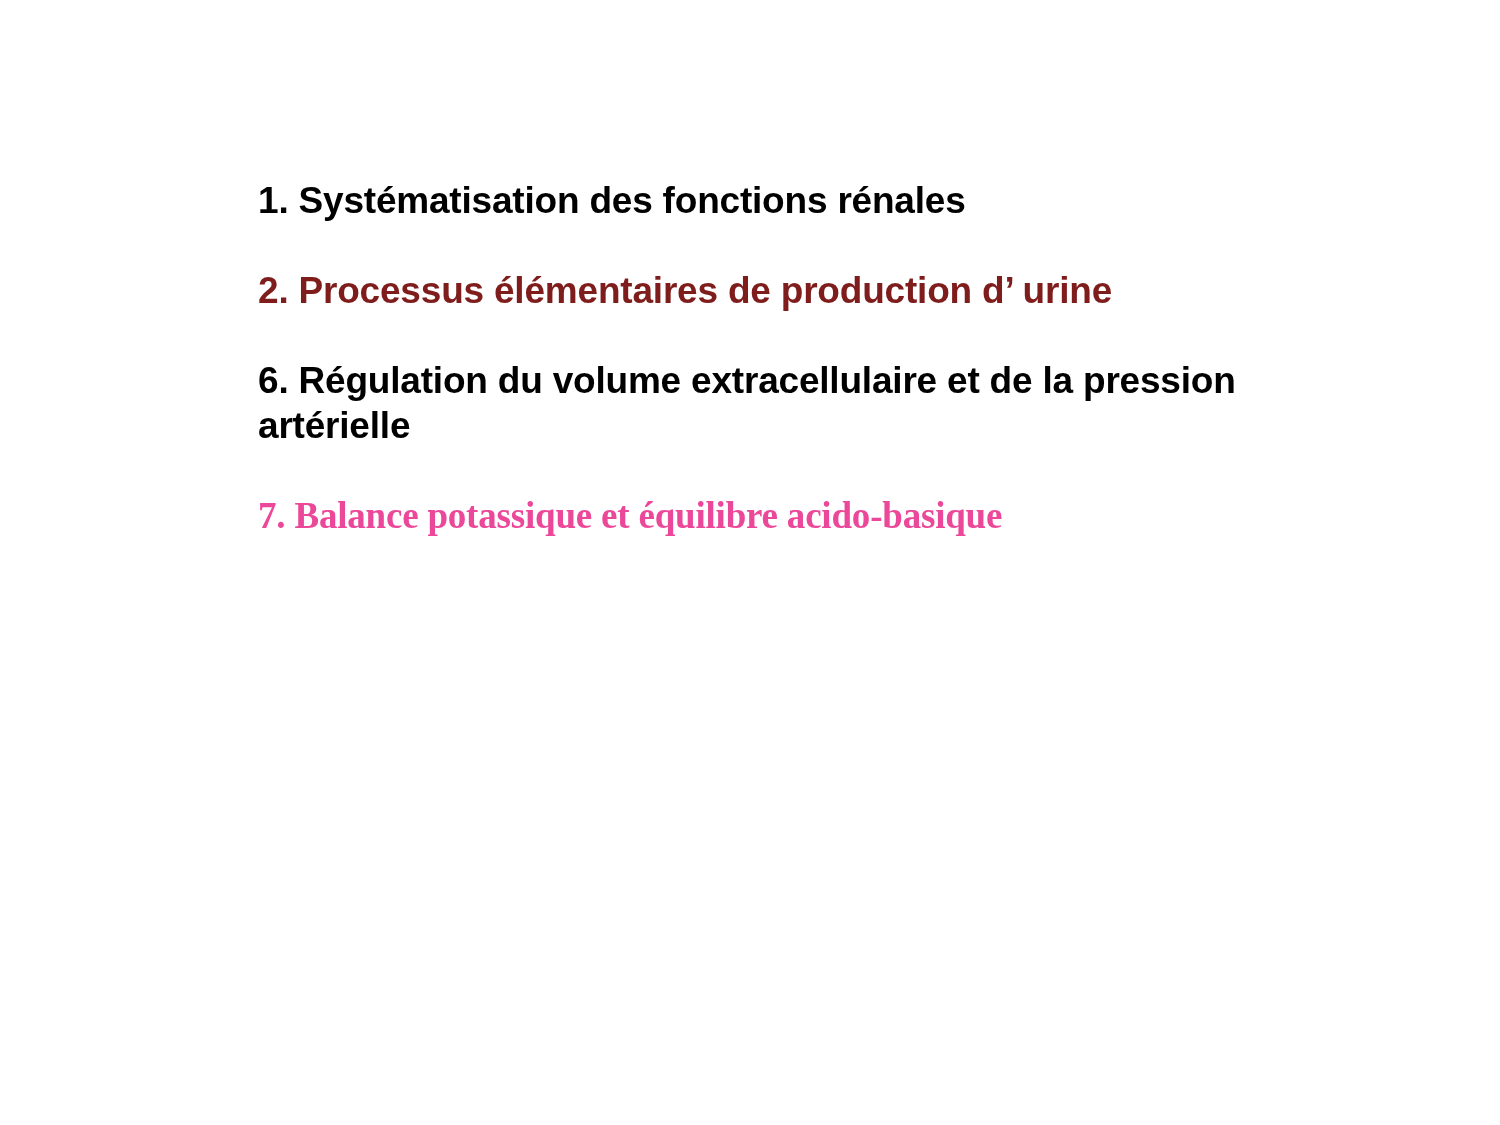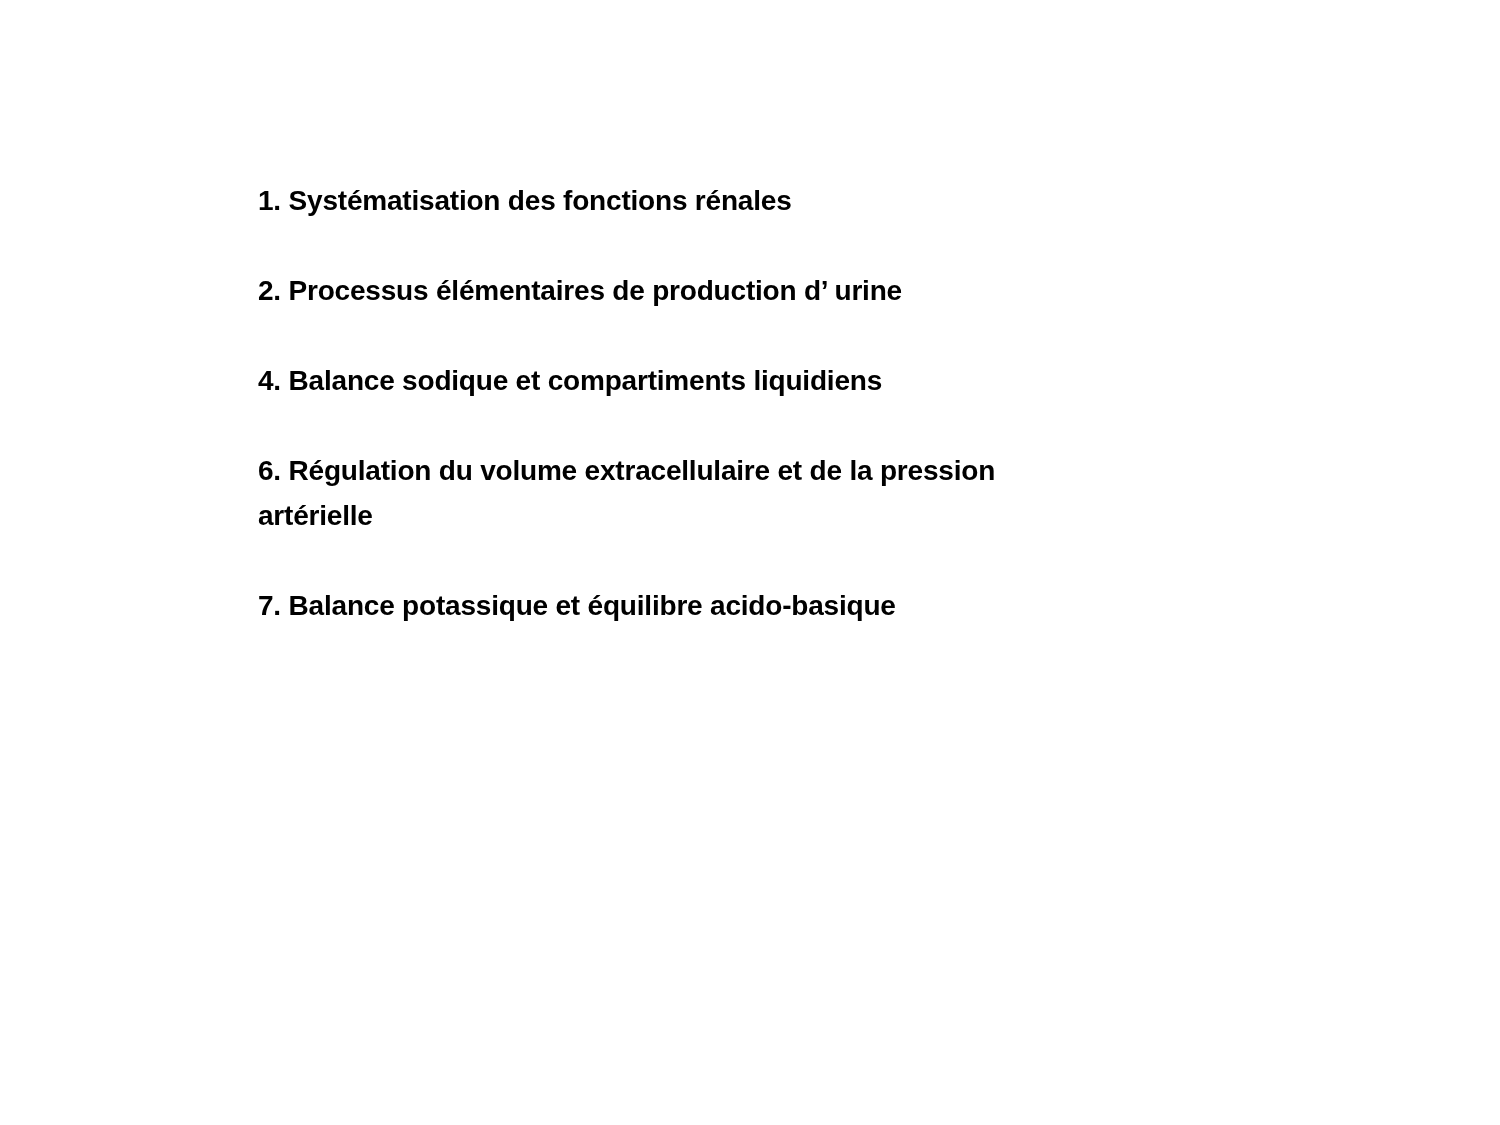--- a/index.html
+++ b/index.html
@@ -19,34 +19,33 @@
     inset: 0;
     background: #ffffff;
   }
   .toc {
     position: absolute;
     left: 258px;
     top: 178px;
     width: 1150px;
   }
   .toc-item {
-    font-size: 28px;
+    font-size: 37px;
     font-weight: bold;
     line-height: 45px;
     letter-spacing: -0.2px;
     color: #000000;
     margin: 0 0 45px 0;
     white-space: pre-wrap; 
   }
 </style>
 </head>
 <body>
 
 <div class="slide">
   <div class="toc">
     <div class="toc-item" style="color: rgb(0, 0, 0);">1. Systématisation des fonctions rénales</div>
-    <div class="toc-item" style="color: #000000;">2. Processus élémentaires de production d’ urine</div>
-    <div class="toc-item" style="color: rgb(0, 0, 0);">4. Balance sodique et compartiments liquidiens</div>
+    <div class="toc-item" style="color: #7f1d1d;">2. Processus élémentaires de production d’ urine</div>
     <div class="toc-item" style="color: rgb(0, 0, 0);">6. Régulation du volume extracellulaire et de la pression
 artérielle</div>
-    <div class="toc-item" style="color: #000000;">7. Balance potassique et équilibre acido-basique</div>
+    <div class="toc-item" style="color: #ec4899; font-family: Liberation Serif, serif;">7. Balance potassique et équilibre acido-basique</div>
   </div>
 </div>
 
 </body></html>

